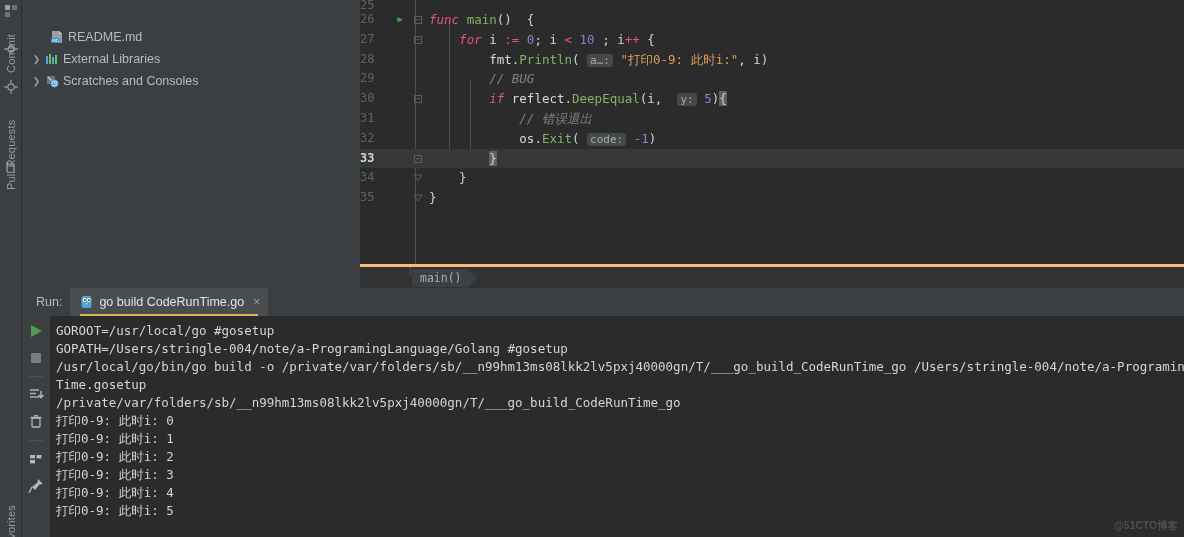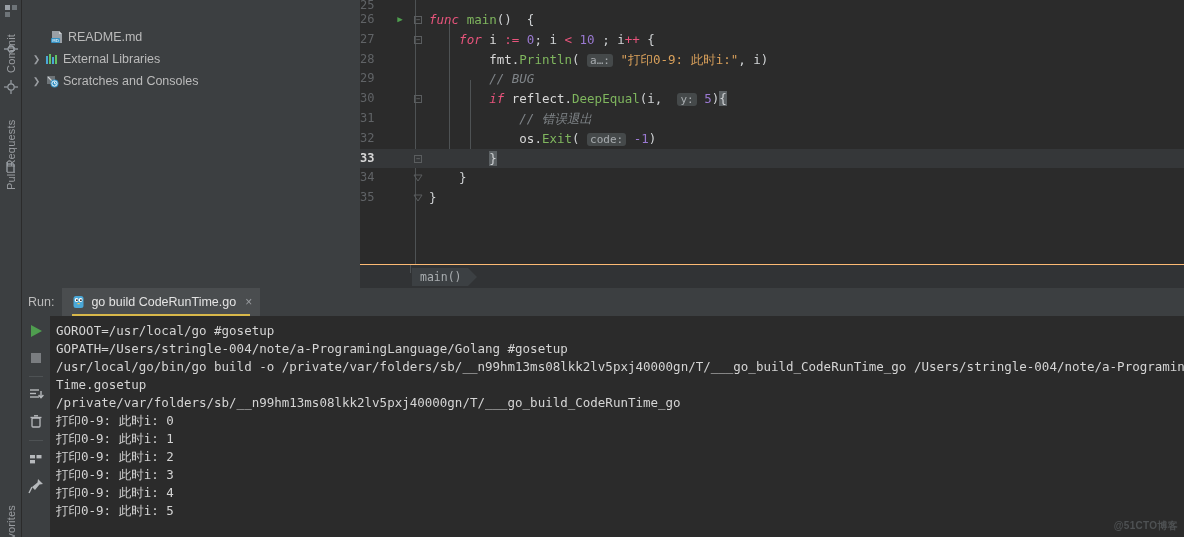--- a/index.html
+++ b/index.html
@@ -78,21 +78,21 @@
   .cmt     { color: #7f8488; font-style: italic; }
   .plain   { color: #cfd2d4; }
   .hint    {
     background: #45494a; color: #a7abae; border-radius: 3px;
     padding: 0 3px; font-size: 11px;
   }
   .caret-blk { background: #5c6164; color: #cfd2d4; }
 
   .bread {
     position: absolute; left: 360px; top: 264px; width: 824px; height: 24px;
-    background: #313335; border-top: 1px solid #fdba74;
+    background: #313335; border-top: 3px solid #fdba74;
     display: flex; align-items: center;
   }
   .bread-chip {
     margin-left: 52px; height: 18px; background: #3c4043;
     color: #a9adb0; font-size: 11.5px; font-family: "DejaVu Sans Mono", monospace;
     display: flex; align-items: center; padding: 0 6px 0 8px; position: relative;
   }
   .bread-chip::after {
     content: ""; position: absolute; right: -9px; top: 0;
     border-top: 9px solid transparent; border-bottom: 9px solid transparent;
@@ -103,21 +103,21 @@
   
   .run-panel {
     position: absolute; left: 22px; top: 288px; width: 1162px; height: 249px;
     background: #3c3f41;
   }
   .run-header {
     position: relative; height: 28px; display: flex; align-items: center;
     background: #3c3f41;
   }
   .run-label {
-    color: #bbbbbb; font-size: 12.5px; margin-left: 6px; margin-right: 8px;
+    color: #bbbbbb; font-size: 12.5px; margin-left: 14px; margin-right: 8px;
   }
   .run-tab {
     position: relative; height: 28px; display: flex; align-items: center;
     padding: 0 8px 0 10px; background: #4a4d4f; justify-content: flex-end;
   }
   .run-tab .gopher { width: 13px; height: 14px; margin-right: 6px; }
   .run-tab .ttext { color: #e3e3e3; font-size: 12.5px; }
   .run-tab .tclose { color: #9a9da1; font-size: 12px; margin-left: 9px; }
   .run-tab .underline {
     position: absolute; left: 10px; right: 10px; bottom: 0; height: 2px; background: #d8b84a;

